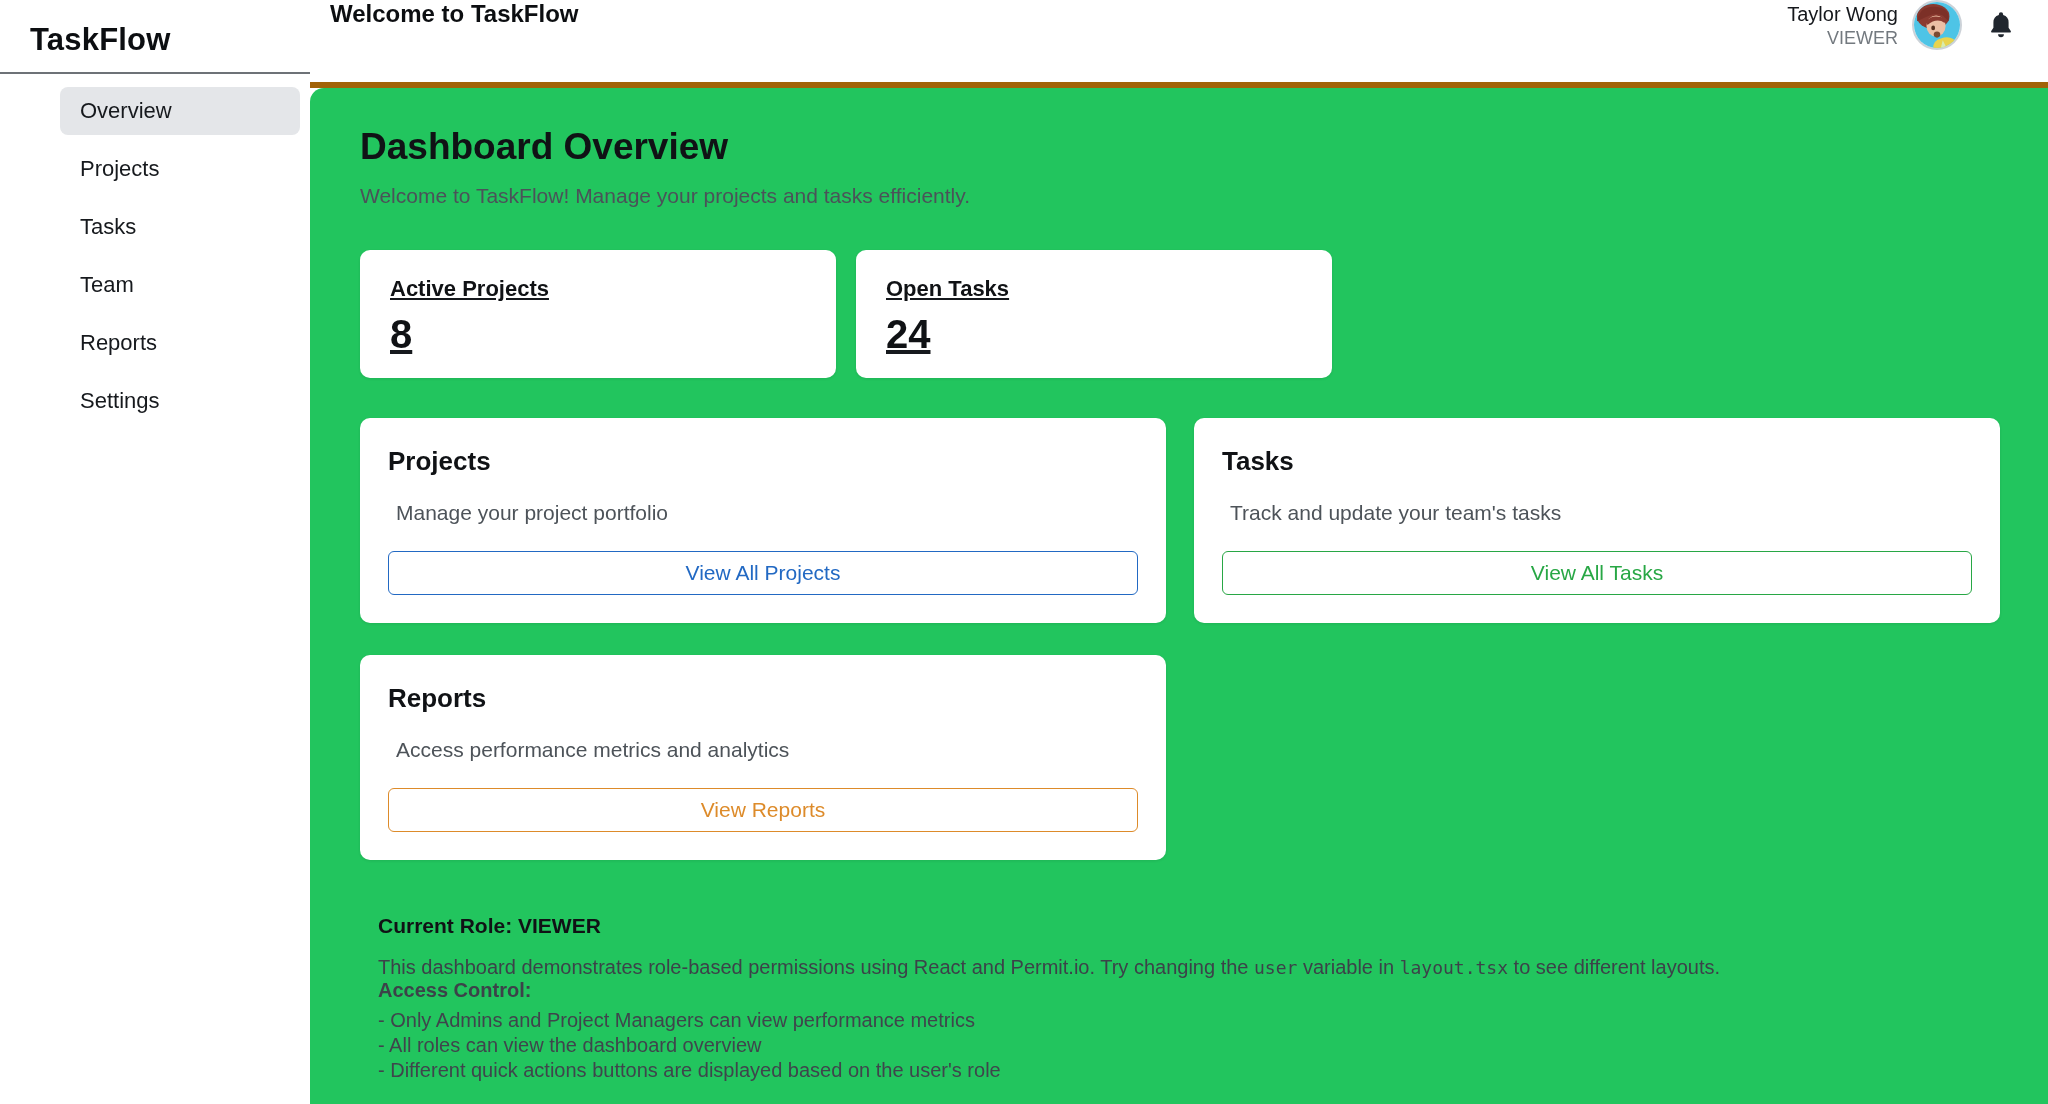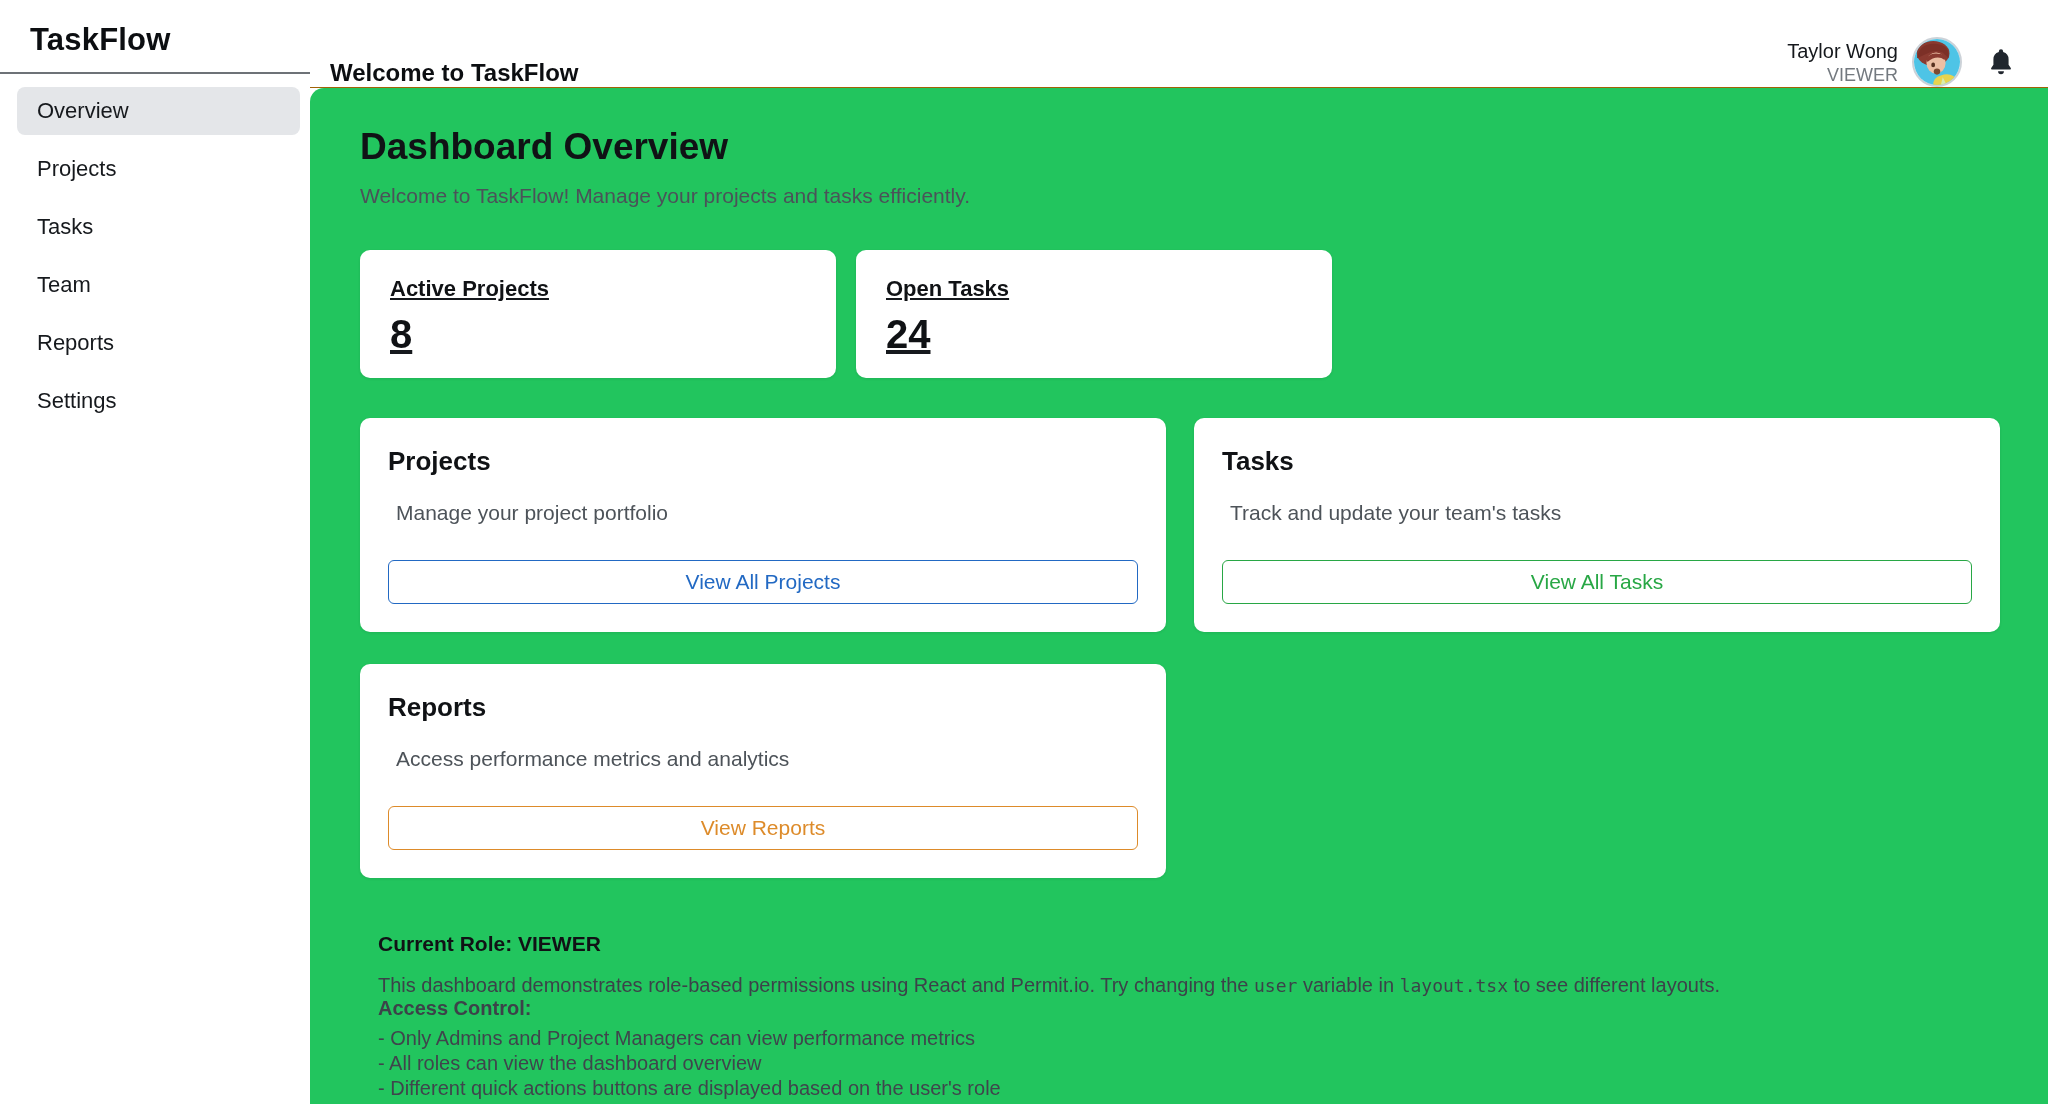--- a/index.html
+++ b/index.html
@@ -15,37 +15,37 @@
   .sidebar {
     width: 310px; min-width: 310px; height: 100%;
     background: #ffffff;
     display: flex; flex-direction: column;
   }
   .logo {
     font-size: 31px; font-weight: 700; letter-spacing: 0.2px;
     padding: 22px 0 14px 30px; color: #0c0e11;
   }
   .logo-divider { border-bottom: 2px solid #6d7277; width: 100%; }
-  .nav { padding: 13px 10px 0 17px; display: flex; flex-direction: column; gap: 10px; }
+  .nav { padding: 13px 10px 0 17px; display: flex; flex-direction: column; gap: 10px; margin-left: 43px; }
   .nav-item {
     font-size: 22px; color: #16191d;
     padding: 13px 20px; border-radius: 8px; cursor: pointer;
     line-height: 22px;
   }
   .nav-item.active { background: #e4e6e9; }
 
   
   .right { flex: 1; display: flex; flex-direction: column; background: #ffffff; min-width: 0; }
 
   header {
     height: 88px; min-height: 88px;
-    display: flex; align-items: flex-end; justify-content: space-between;
+    display: flex; align-items: flex-start; justify-content: space-between;
     padding: 0 34px 0 20px;
     background: #ffffff;
-    border-bottom: 1px solid #a16207;
+    border-bottom: 6px solid #a16207;
   }
   .header-title { font-size: 24px; font-weight: 700; color: #0c0e11; }
   .header-right { display: flex; align-items: center; }
   .user-meta { text-align: right; margin-right: 14px; }
   .user-name { font-size: 20px; color: #15181c; line-height: 26px; }
   .user-role { font-size: 18px; color: #73797f; line-height: 22px; }
   .avatar {
     width: 50px; height: 50px; border-radius: 50%;
     border: 2px solid #ccd2d8; overflow: hidden; cursor: pointer;
     flex: none;
@@ -78,21 +78,21 @@
   .cards-grid { display: flex; flex-wrap: wrap; gap: 32px 28px; width: 1642px; }
   .feature-card {
     width: 806px;
     background: #ffffff; border-radius: 10px;
     box-shadow: 0 1px 3px rgba(0,0,0,0.09);
     padding: 28px;
   }
   .feature-title { font-size: 26px; font-weight: 700; color: #101215; }
   .feature-desc { font-size: 21px; color: #4d5359; margin-top: 24px; margin-left: 8px; }
   .feature-btn {
-    margin-top: 35px; width: 100%; height: 44px;
+    margin-top: 26px; width: 100%; height: 44px;
     background: #ffffff; border: 1px solid currentColor; border-radius: 6px;
     font-family: "Liberation Sans", sans-serif;
     font-size: 21px; cursor: pointer; display: block;
   }
 
   .footer-note { margin: 54px 0 0 18px; padding-bottom: 20px; }
   .footer-role { font-size: 21px; font-weight: 700; color: #101215; margin-bottom: 18px; }
   .footer-para { font-size: 20px; color: #3c4249; }
   .footer-para code {
     font-family: "DejaVu Sans Mono", monospace;

